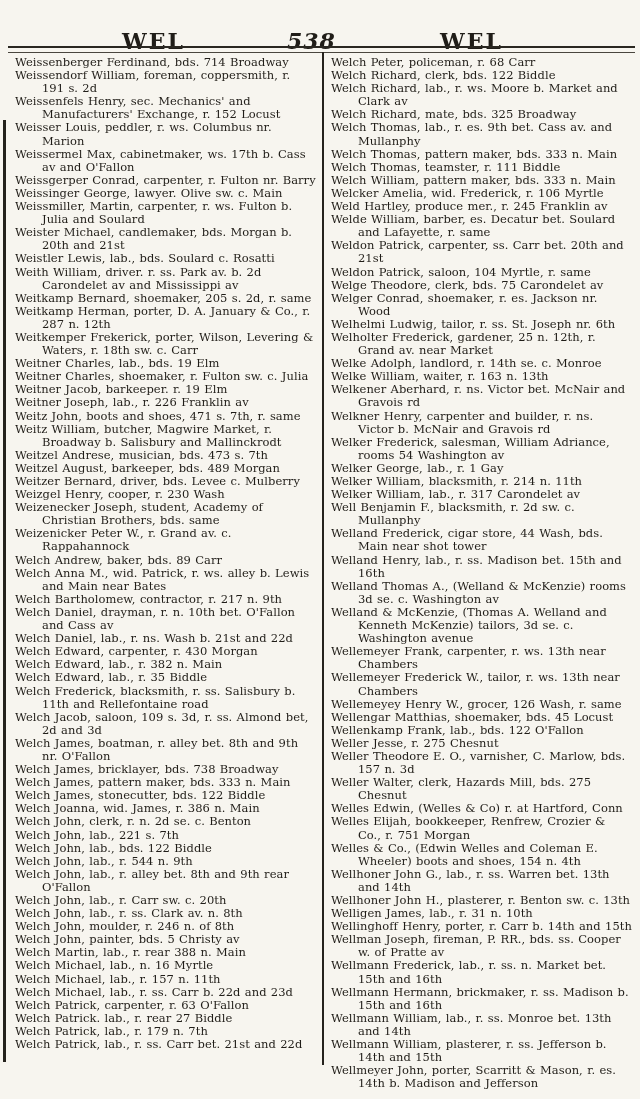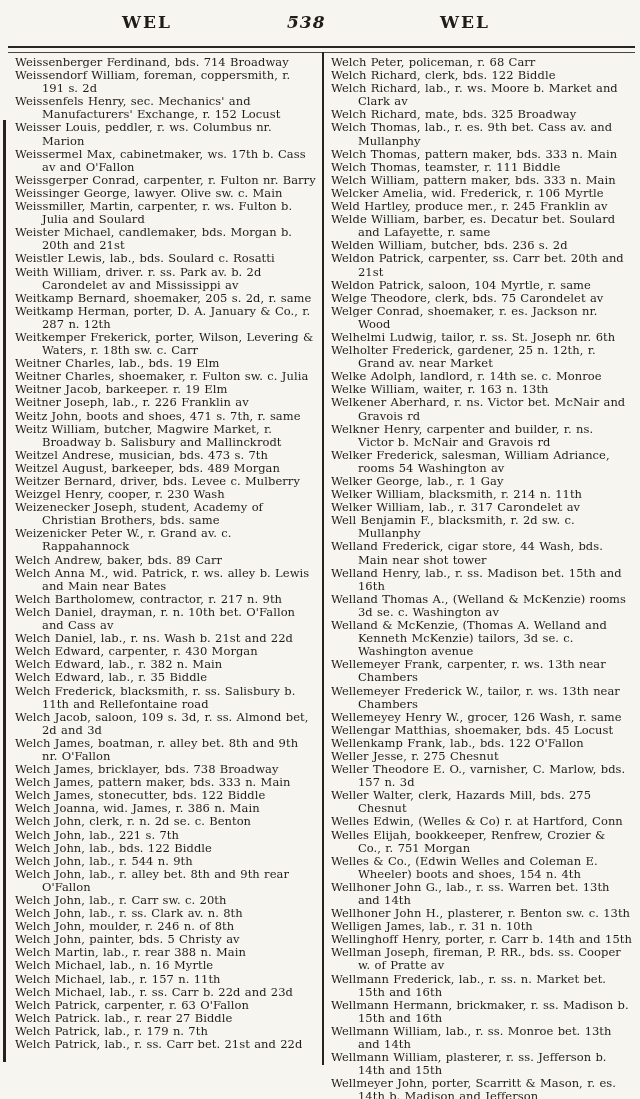--- a/index.html
+++ b/index.html
@@ -15,22 +15,22 @@
   .page {
     position: relative;
     width: 640px; height: 1099px;
     background: var(--paper);
     color: var(--ink);
     overflow: hidden;
   }
   
   .running-head { position: absolute; top: 12px; left: 0; width: 640px; height: 30px; }
   .head-word {
-    position: absolute; top: 0;
-    font-size: 17px; font-weight: bold; letter-spacing: 2px;
+    position: absolute; top: 16px;
+    font-size: 22px; font-weight: bold; letter-spacing: 2px;
   }
   .head-word.left  { left: 122px; }
   .head-word.num   { left: 287px; letter-spacing: 1px; font-style: italic; }
   .head-word.right { left: 440px; }
   .head-rule {
     position: absolute; top: 46px; left: 8px; width: 627px; height: 4px;
     border-top: 2px solid #2a2721;
     border-bottom: 1px solid #4a463e;
   }
   
@@ -138,21 +138,20 @@
       <div class="entry">Welch Richard, clerk, bds. 122 Biddle</div>
       <div class="entry">Welch Richard, lab., r. ws. Moore b. Market and Clark av</div>
       <div class="entry">Welch Richard, mate, bds. 325 Broadway</div>
       <div class="entry">Welch Thomas, lab., r. es. 9th bet. Cass av. and Mullanphy</div>
       <div class="entry">Welch Thomas, pattern maker, bds. 333 n. Main</div>
       <div class="entry">Welch Thomas, teamster, r. 111 Biddle</div>
       <div class="entry">Welch William, pattern maker, bds. 333 n. Main</div>
       <div class="entry">Welcker Amelia, wid. Frederick, r. 106 Myrtle</div>
       <div class="entry">Weld Hartley, produce mer., r. 245 Franklin av</div>
       <div class="entry">Welde William, barber, es. Decatur bet. Soulard and Lafayette, r. same</div>
-      <div class="entry">Welden William, butcher, bds. 236 s. 2d</div>
       <div class="entry">Weldon Patrick, carpenter, ss. Carr bet. 20th and 21st</div>
       <div class="entry">Weldon Patrick, saloon, 104 Myrtle, r. same</div>
       <div class="entry">Welge Theodore, clerk, bds. 75 Carondelet av</div>
       <div class="entry">Welger Conrad, shoemaker, r. es. Jackson nr. Wood</div>
       <div class="entry">Welhelmi Ludwig, tailor, r. ss. St. Joseph nr. 6th</div>
       <div class="entry">Welholter Frederick, gardener, 25 n. 12th, r. Grand av. near Market</div>
       <div class="entry">Welke Adolph, landlord, r. 14th se. c. Monroe</div>
       <div class="entry">Welke William, waiter, r. 163 n. 13th</div>
       <div class="entry">Welkener Aberhard, r. ns. Victor bet. McNair and Gravois rd</div>
       <div class="entry">Welkner Henry, carpenter and builder, r. ns. Victor b. McNair and Gravois rd</div>

